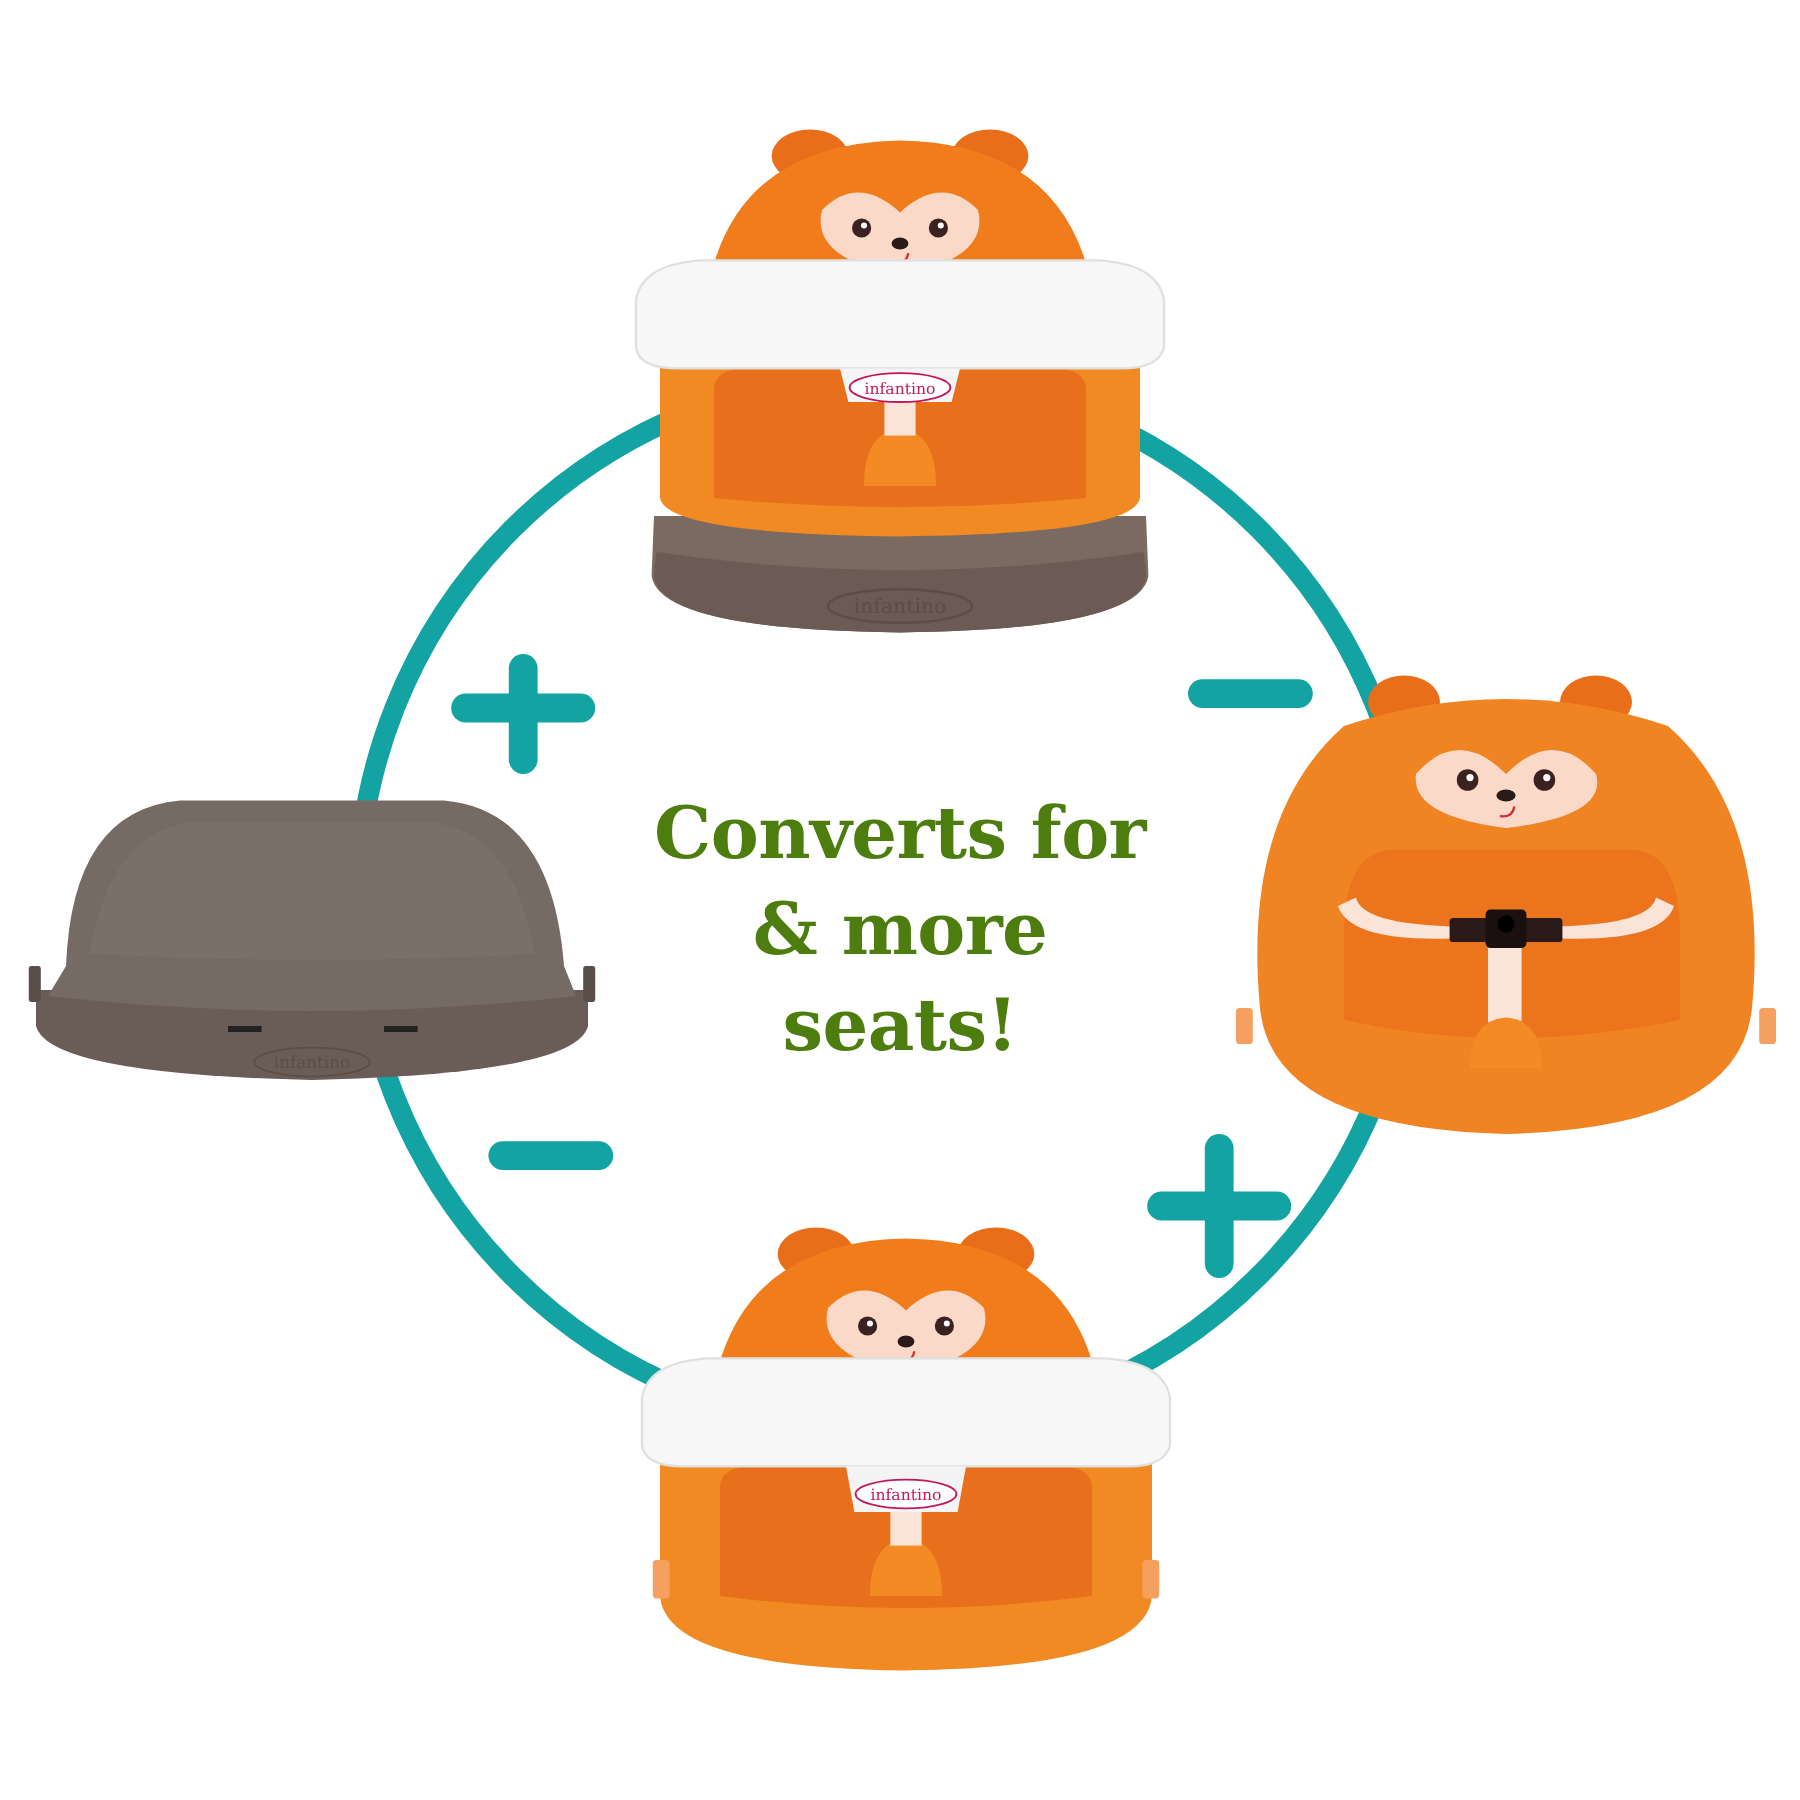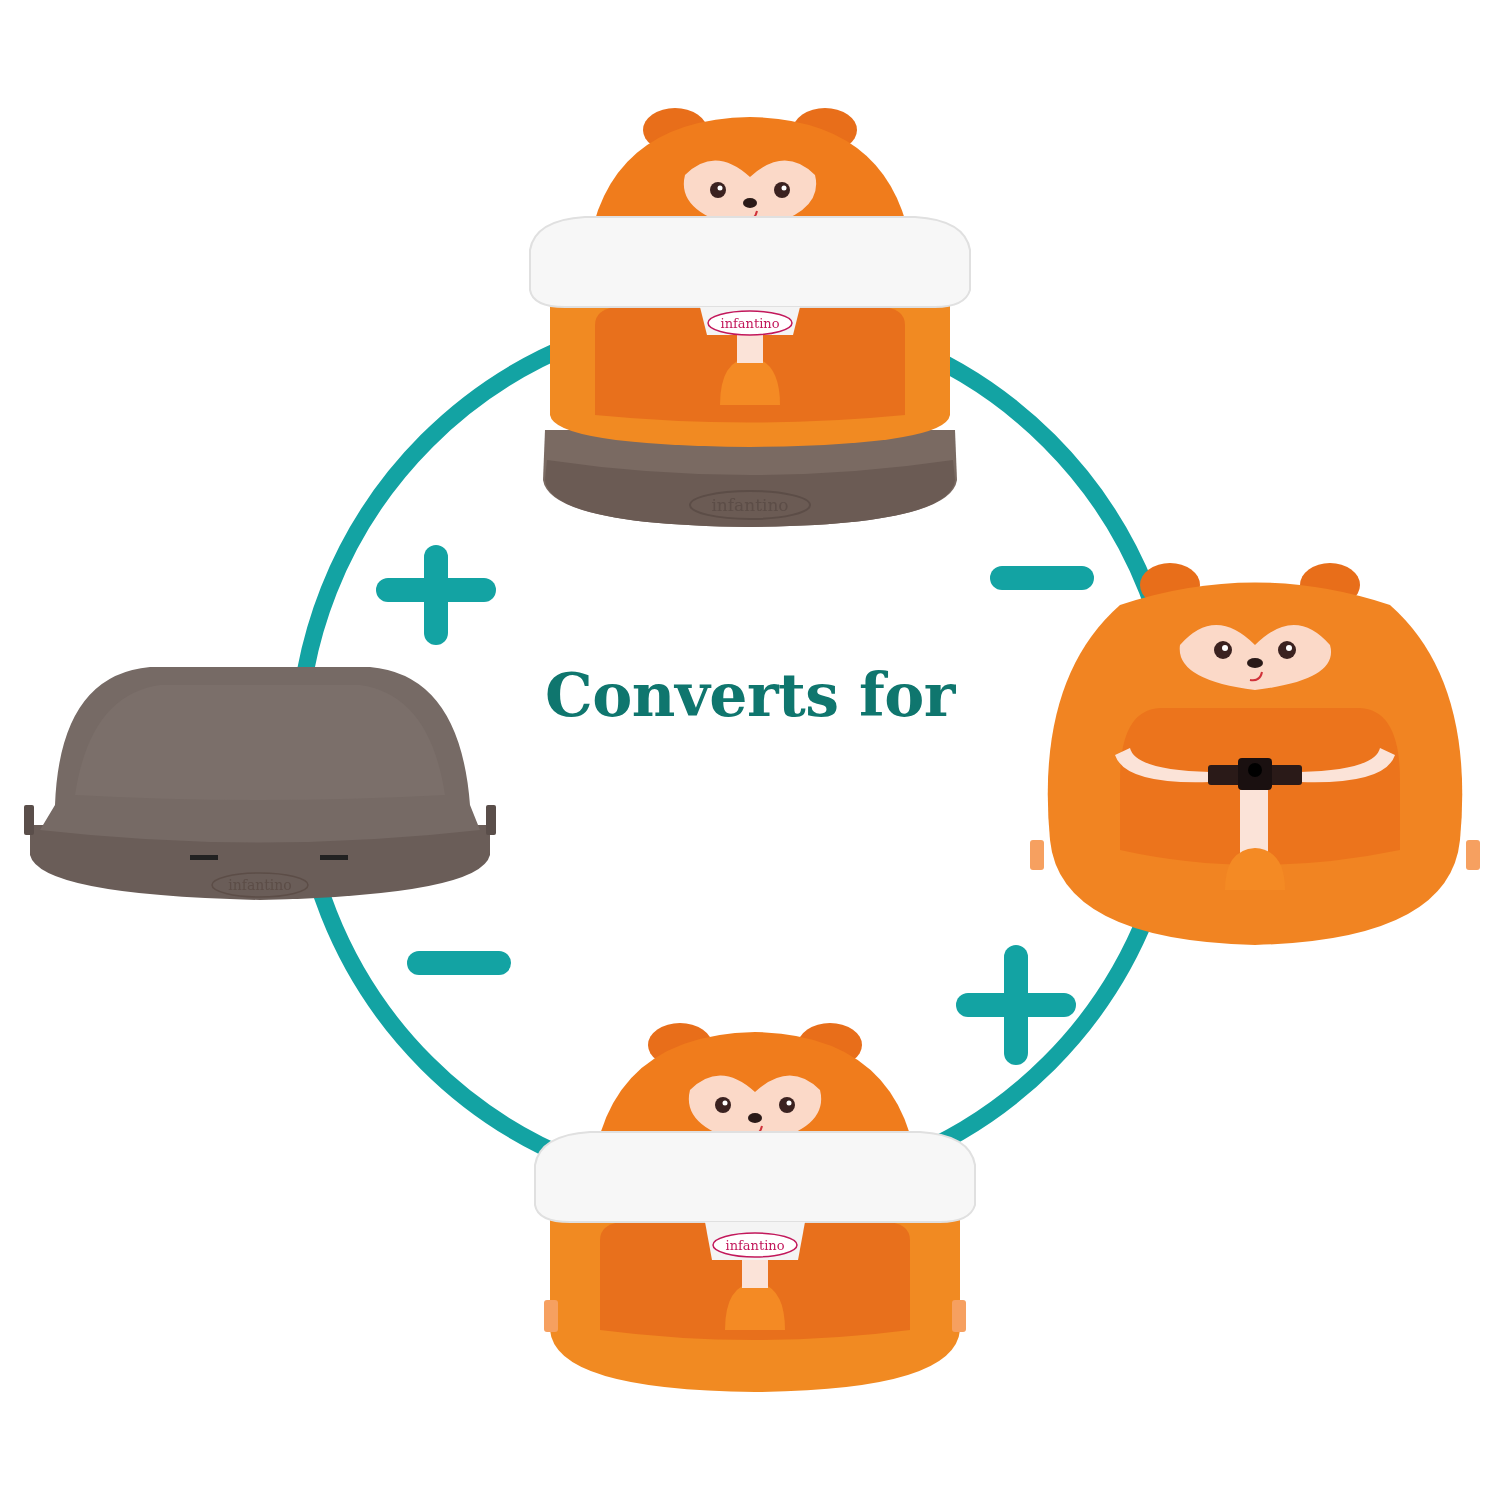--- a/index.html
+++ b/index.html
@@ -1,21 +1,21 @@
 <!DOCTYPE html>
 <html><head>
 <meta charset="utf-8">
 <style>
   html, body { margin: 0; padding: 0; background: #ffffff; }
   body { width: 1500px; height: 1500px; position: relative; overflow: hidden; font-family: "DejaVu Serif", serif; }
   .abs { position: absolute; }
   #ring { left: 0; top: 0; width: 1500px; height: 1500px; }
   .headline {
     left: 500px; top: 655px; width: 500px; text-align: center;
-    color: #0f766e; font-family: "DejaVu Serif", serif; font-weight: bold;
+    color: #4d7c0f; font-family: "DejaVu Serif", serif; font-weight: bold;
     font-size: 60px; line-height: 80px; letter-spacing: -0.5px;
   }
   .headline div { white-space: nowrap; }
   .sign { background: #13a3a3; border-radius: 12px; }
   .seat svg { display: block; }
 </style>
 </head>
 <body>
 
 <svg id="ring" class="abs" viewBox="0 0 1500 1500">
@@ -136,13 +136,15 @@
 
 <div class="abs sign" style="left:407px; top:951px; width:104px; height:24px;"></div>
 
 <div class="abs" style="left:956px; top:945px; width:120px; height:120px;">
   <div class="abs sign" style="left:0; top:48px; width:120px; height:24px;"></div>
   <div class="abs sign" style="left:48px; top:0; width:24px; height:120px;"></div>
 </div>
 
 <div class="abs headline">
   <div>Converts for</div>
+  <div>&amp; more</div>
+  <div>seats!</div>
 </div>
 
 </body></html>

